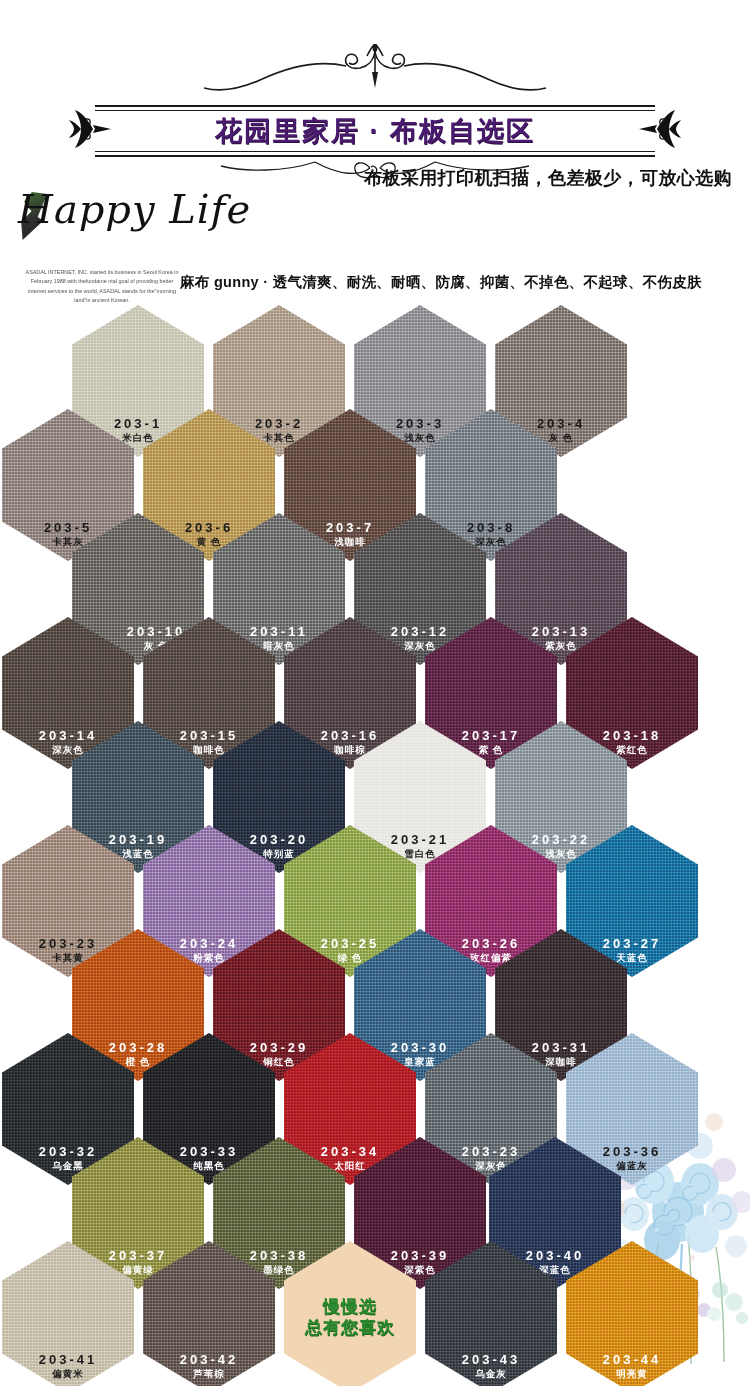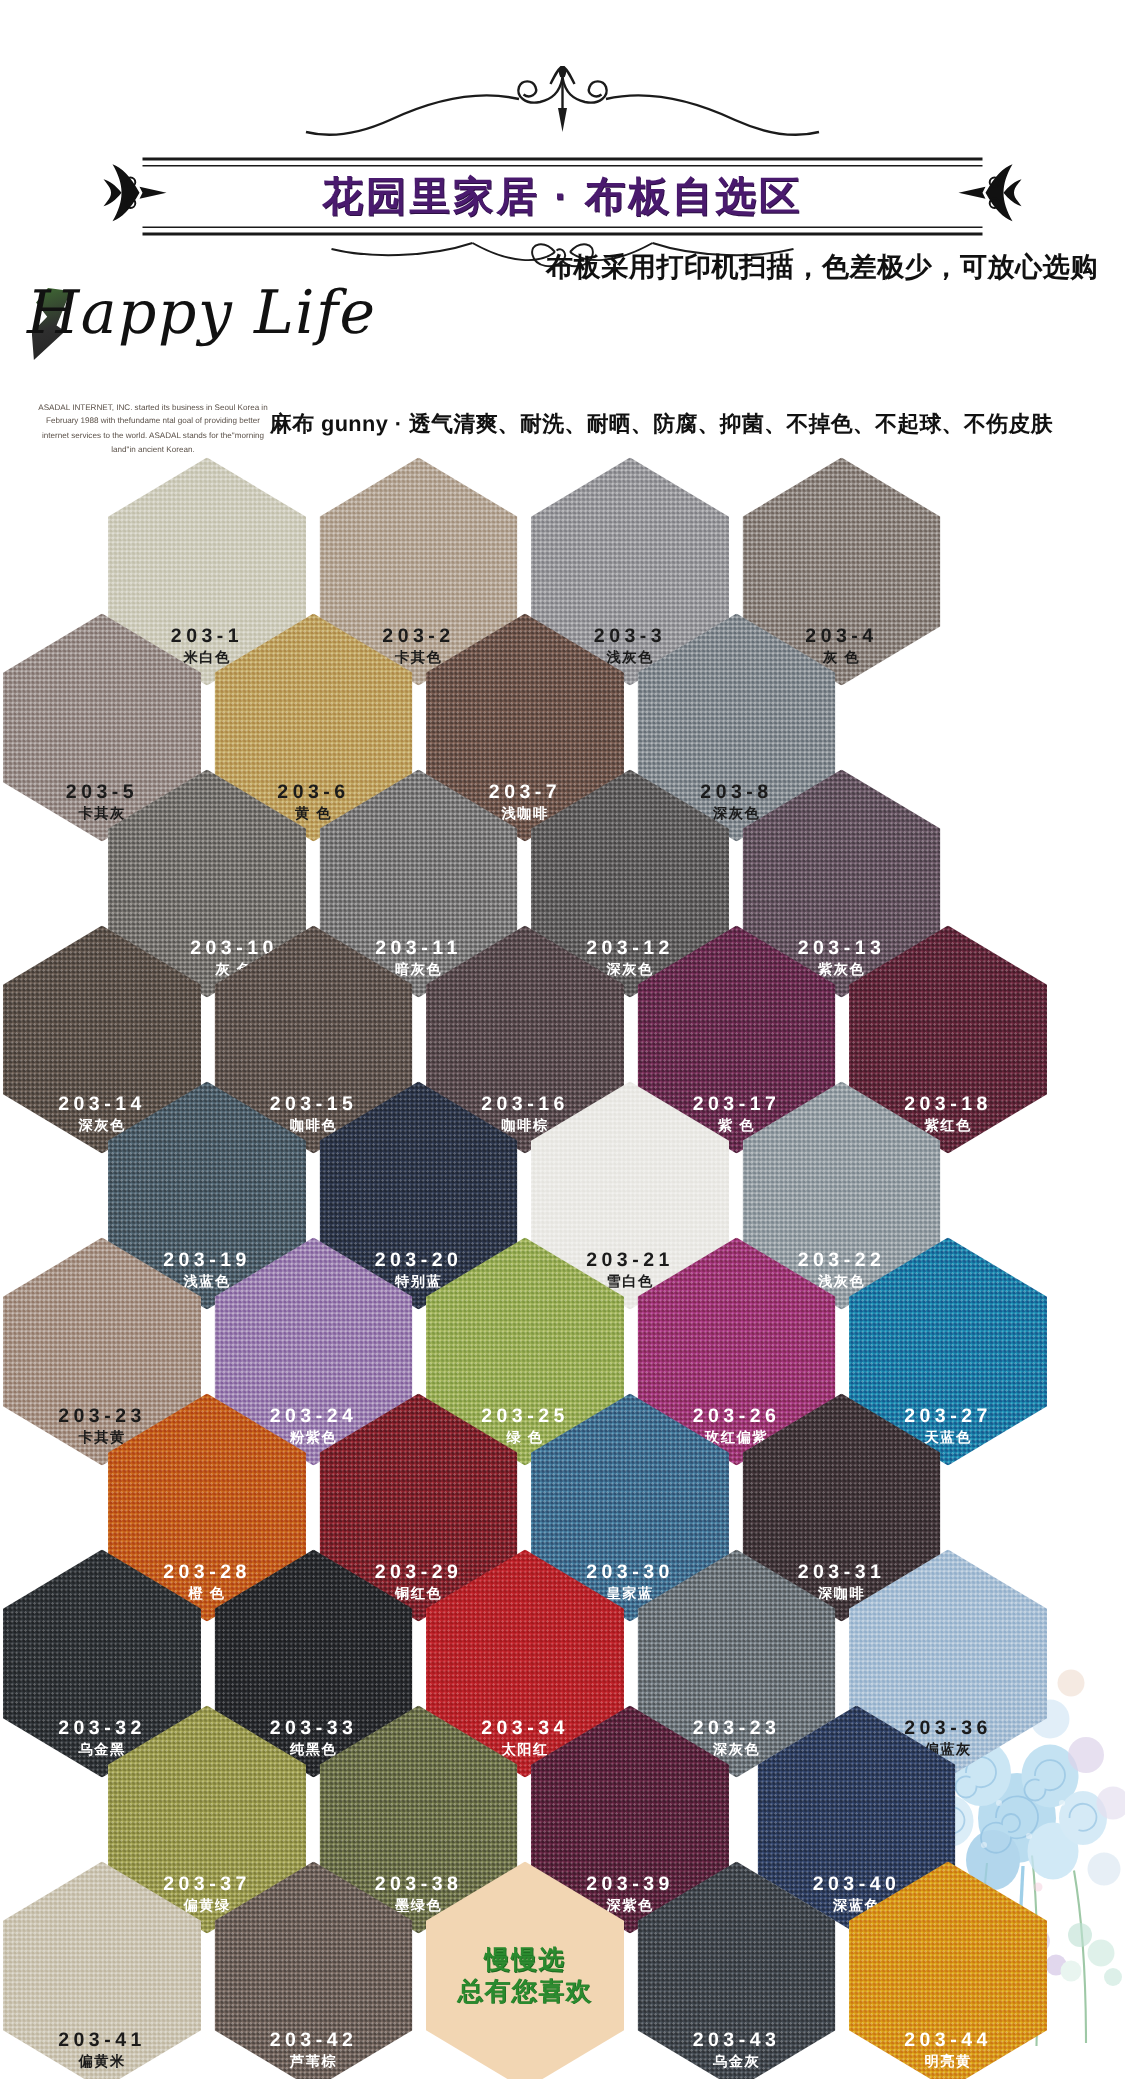--- a/index.html
+++ b/index.html
@@ -424,21 +424,21 @@
       <div class="name dk">偏黄绿</div>
     </div>
     <div class="hex" style="left: 213px; top: 832px; background: rgb(107, 112, 72);">
       <div class="code dk">203-38</div>
       <div class="name dk">墨绿色</div>
     </div>
     <div class="hex" style="left: 354px; top: 832px; background: rgb(88, 32, 58);">
       <div class="code dk">203-39</div>
       <div class="name dk">深紫色</div>
     </div>
-    <div class="hex" style="left: 505px; top: 832px; background: rgb(44, 60, 94); border-radius: 21px;">
+    <div class="hex" style="left: 489px; top: 832px; background: rgb(44, 60, 94); border-radius: 21px;">
       <div class="code dk">203-40</div>
       <div class="name dk">深蓝色</div>
     </div>
     <div class="hex" style="left: 2px; top: 936px; background: rgb(205, 198, 180);">
       <div class="code lt">203-41</div>
       <div class="name lt">偏黄米</div>
     </div>
     <div class="hex" style="left: 143px; top: 936px; background: rgb(109, 96, 89);">
       <div class="code dk">203-42</div>
       <div class="name dk">芦苇棕</div>

